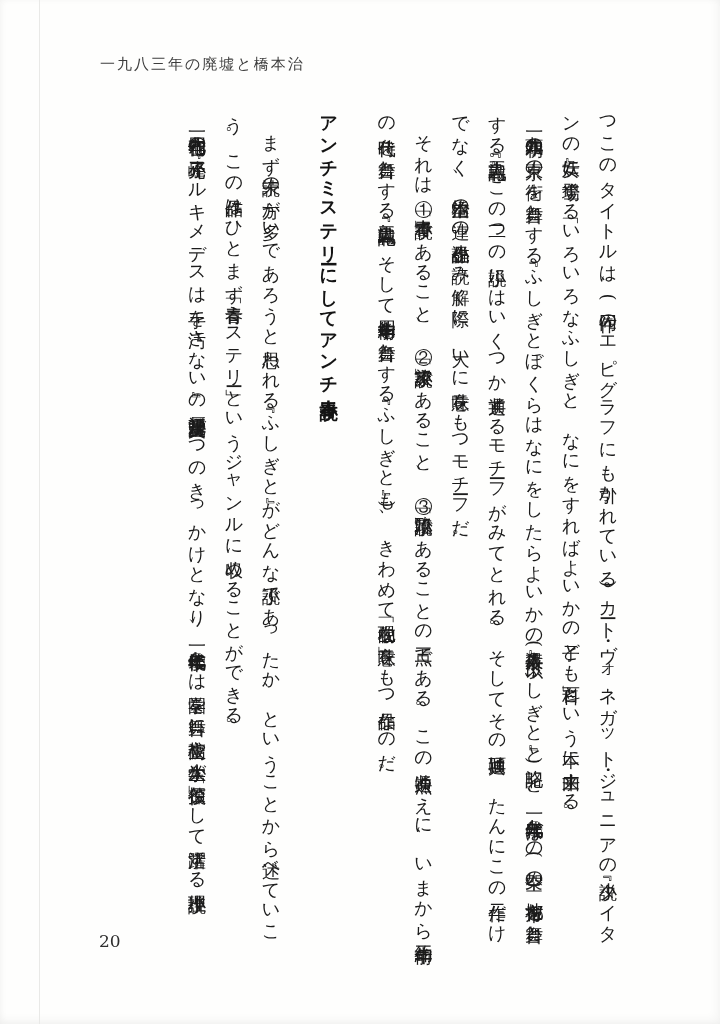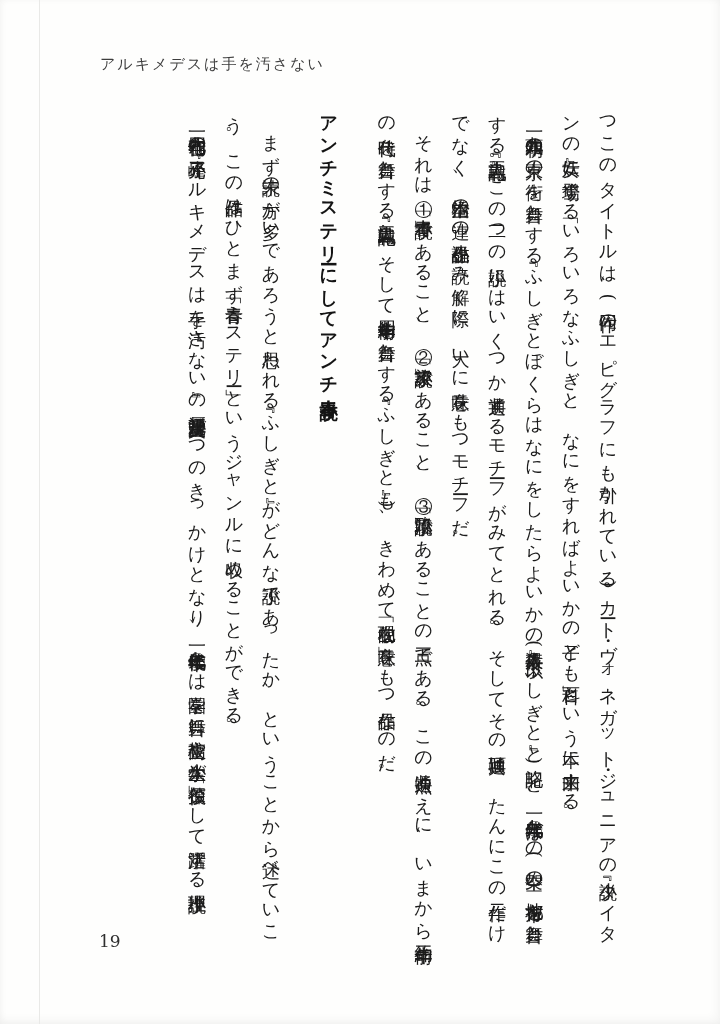--- a/index.html
+++ b/index.html
@@ -74,25 +74,25 @@
     font-size: 17px;
     color: #2e2e2e;
   }
 </style>
 </head>
 <body>
 
 <div class="page">
   <div class="gutter-line"></div>
 
-  <div class="running-header">アルキメデスは手を汚さない</div>
+  <div class="running-header">一九八三年の廃墟と橋本治</div>
 
   <div class="text-block">
     <p class="para">つこのタイトルは、(同作のエピグラフにも引かれている)カート・ヴォネガット・ジュニアの小説『タイタンの妖女』に登場する「いろいろなふしぎと、なにをすればよいかの子ども百科」という本に由来する。</p>
     <p class="para indent">一九八〇年初頭の東京の街を舞台とする『ふしぎとぼくらはなにをしたらよいかの殺人事件』(以下『ふしぎと』と略記)と、一九九〇年代半ばの(架空の)地方都市を舞台とする『人工島戦記』。この二つの小説にはいくつか共通するモチーフがみてとれる。そしてその共通項は、たんにこの二作だけでなく、橋本治の一連の小説作品を読み解く際に、大いに意味をもつモチーフだ。</p>
     <p class="para indent">それは①「青春小説」であること、②「家族小説」であること、③「政治小説」であることの三点である。この共通点ゆえに、いまから約三十年前の時代を舞台とする『人工島戦記』は(そして約四十年前を舞台とする『ふしぎと』も)、きわめて「現在的な意味」をもつ作品なのだ。</p>
     <h2 class="section-heading">アンチミステリーにしてアンチ青春小説</h2>
     <p class="para indent">まず未読の方が多いであろうと思われる『ふしぎと』がどんな小説であったか、ということから述べていこう。この作品はひとまず「青春ミステリー」というジャンルに収めることができる。</p>
     <p class="para indent">一九七四年刊行の小峰元『アルキメデスは手を汚さない』の江戸川乱歩賞受賞が一つのきっかけとなり、一九七〇年代後半には学園を舞台に高校生や大学生が「探偵」役として活躍する推理小説</p>
   </div>
 
-  <div class="page-number">19</div>
+  <div class="page-number">20</div>
 </div>
 
 </body></html>

